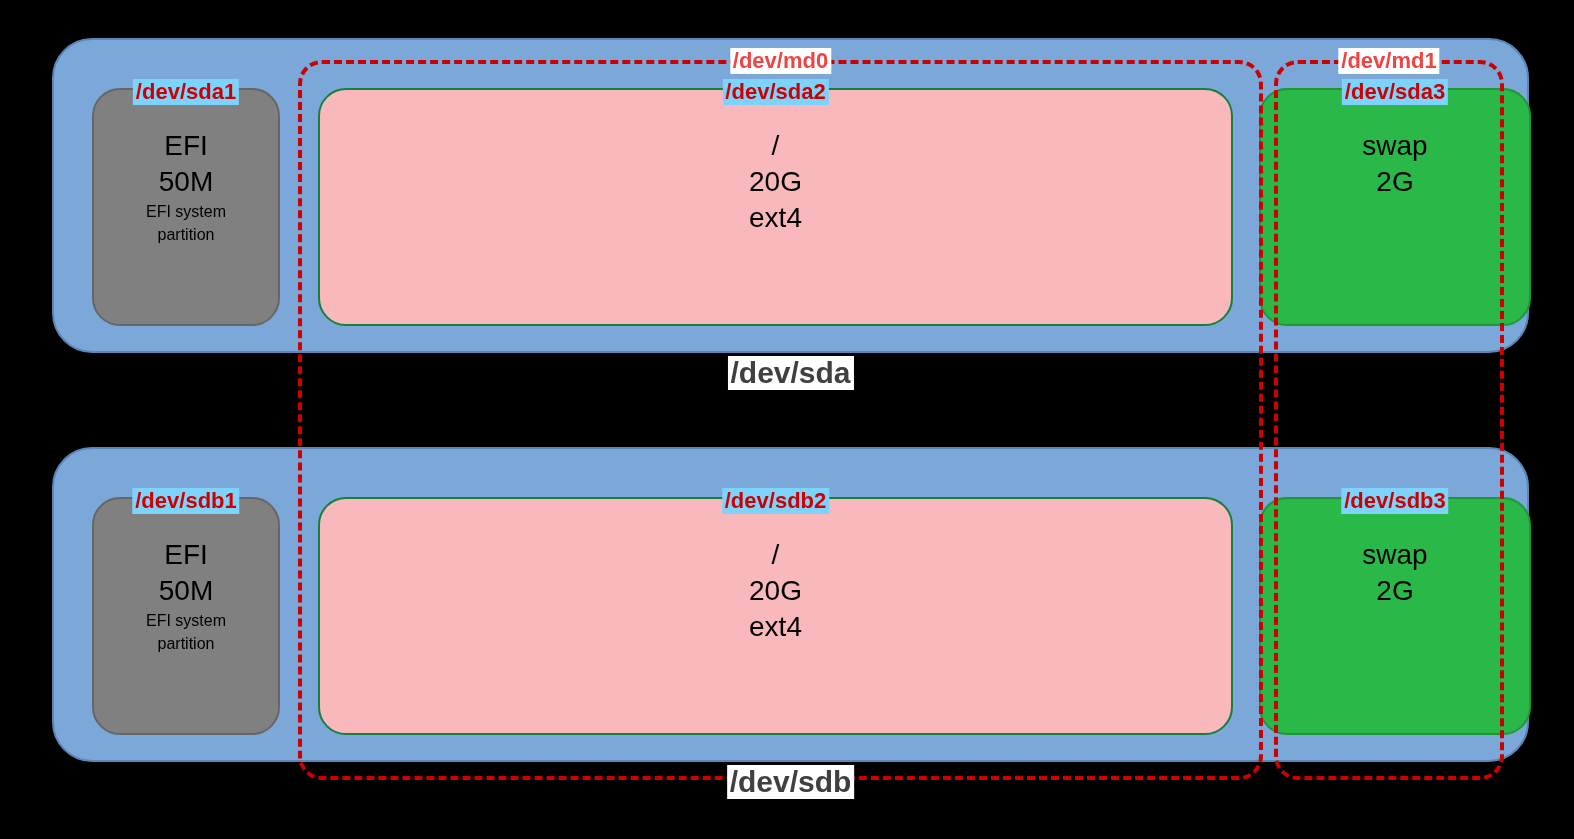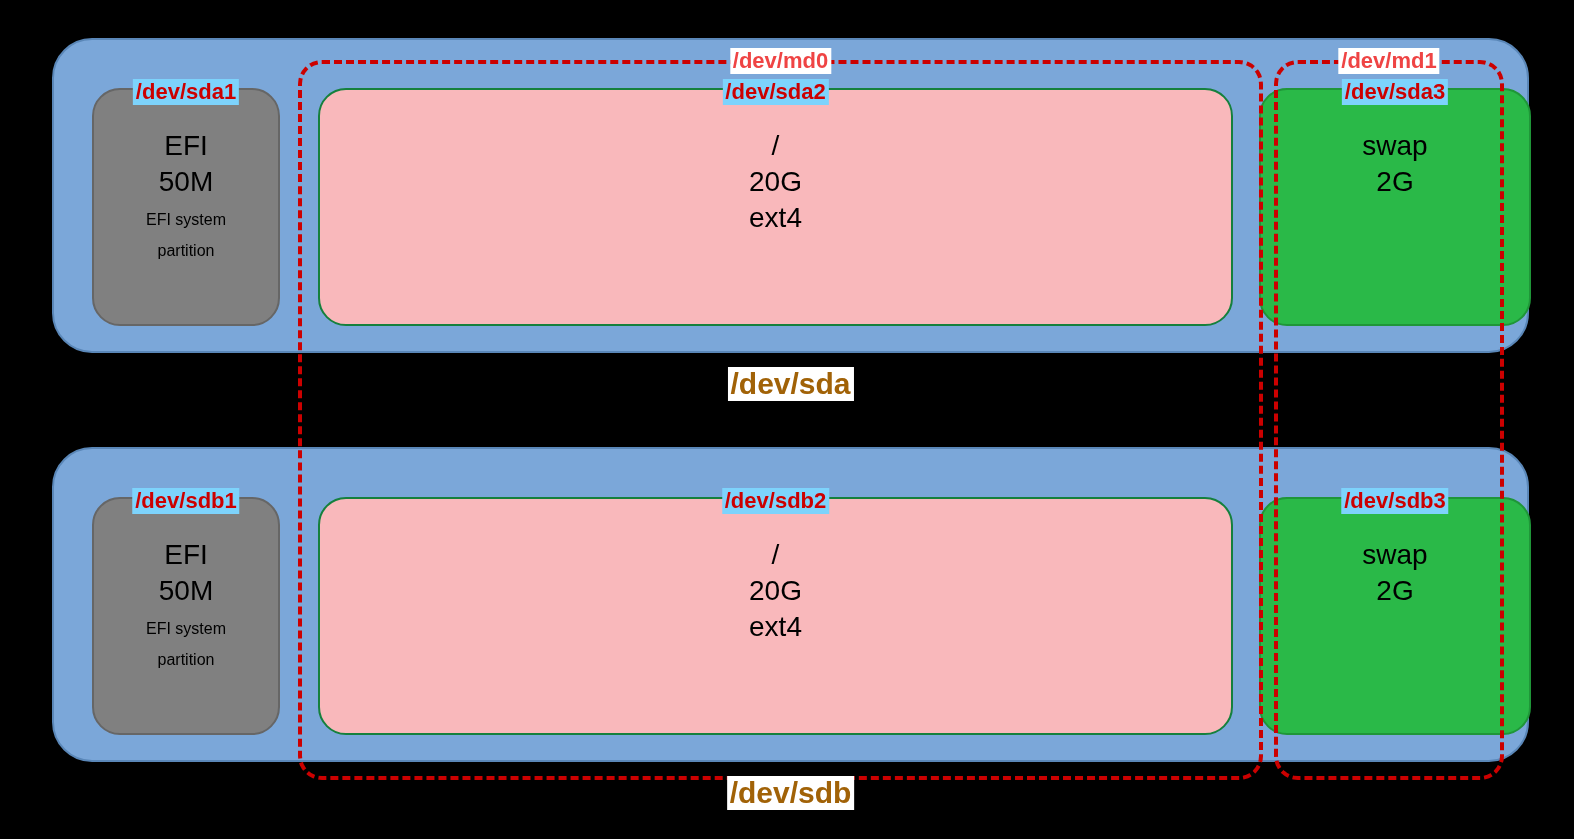--- a/index.html
+++ b/index.html
@@ -17,24 +17,24 @@
     border-radius: 40px;
     left: 52px;
     width: 1477px;
     height: 315px;
   }
   .disk-a { top: 38px; }
   .disk-b { top: 447px; }
   .disk-label {
     position: absolute;
     top: 100%;
-    margin-top: 16px;
+    margin-top: 5px;
     left: 50%;
     transform: translateX(-50%);
-    color: #a16207;
+    color: #404040;
     background: #fff;
     font-weight: bold;
     font-size: 30px;
     padding: 0 3px;
     white-space: nowrap;
     z-index: 20;
   }
   .part {
     position: absolute;
     border-radius: 28px;
@@ -68,21 +68,21 @@
     transform: translateX(-50%);
     background: #7dd3fc;
     color: #cc0000;
     font-weight: bold;
     font-size: 22px;
     padding: 0 3px;
     white-space: nowrap;
   }
   .part-swap .part-label { left: 50%; }
   .line-big { font-size: 28px; margin-top: 4px; }
-  .line-small { font-size: 16px; margin-top: 12px; line-height: 1.2; }
+  .line-small { font-size: 16px; margin-top: 4px; line-height: 1.2; }
   .raid {
     position: absolute;
     border: 4px dashed #cc0000;
     border-radius: 24px;
     z-index: 15;
     pointer-events: none;
   }
   .raid-md0 {
     left: 298px;
     top: 60px;

